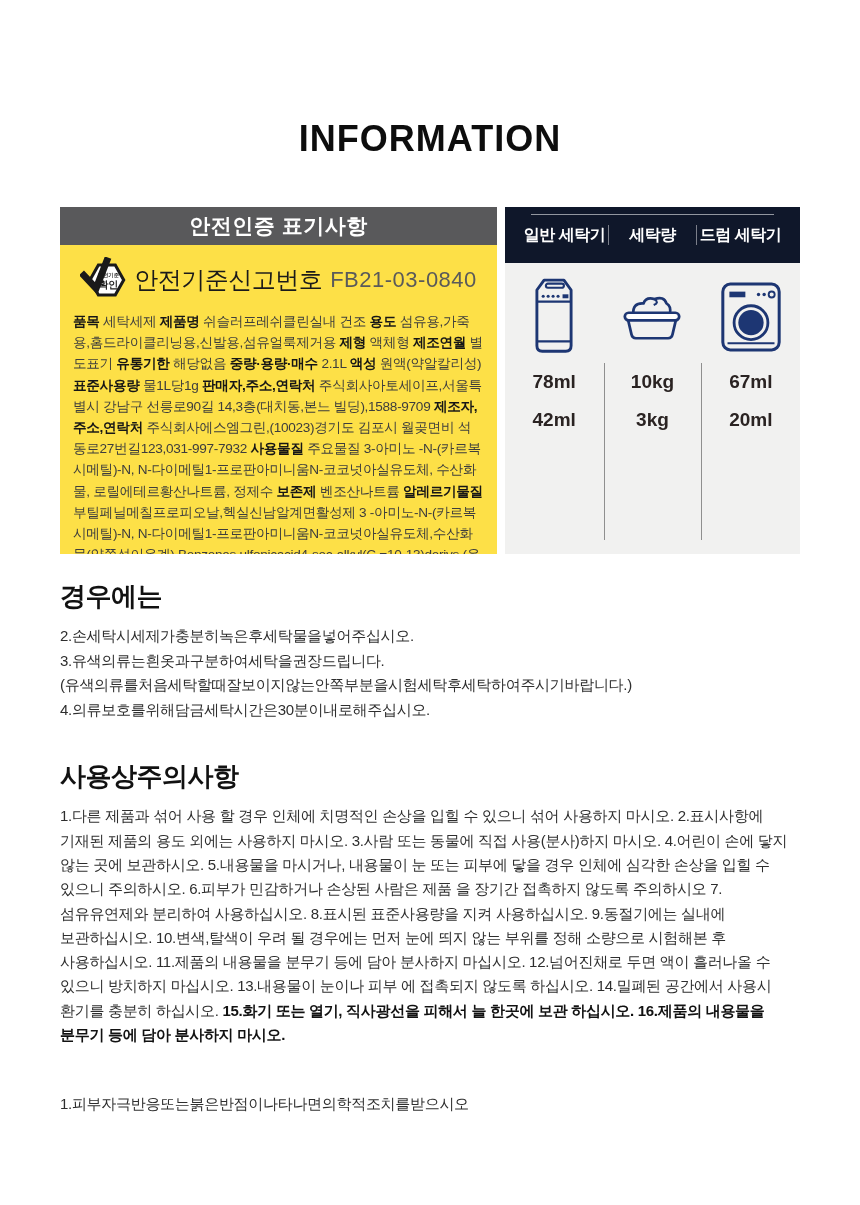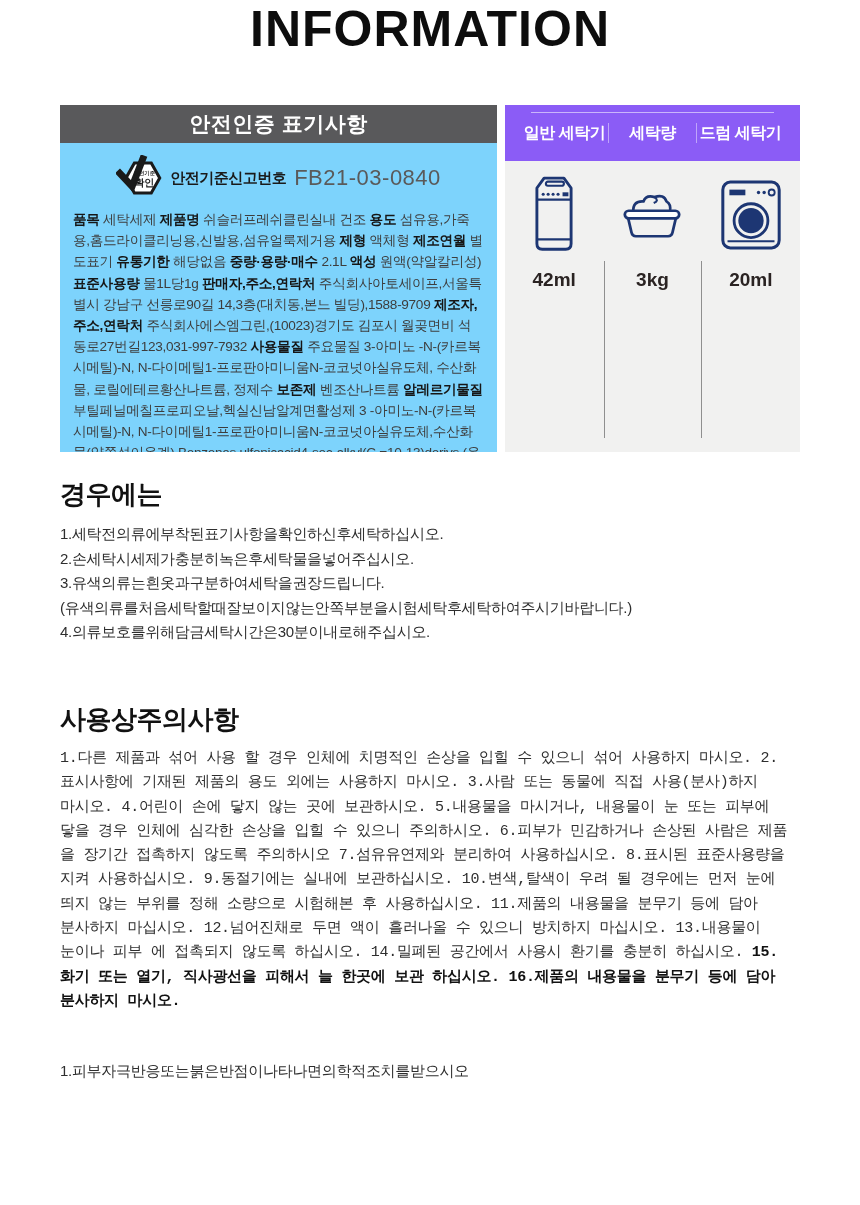--- a/index.html
+++ b/index.html
@@ -6,62 +6,63 @@
   html, body { background: #ffffff; }
   body {
     width: 860px; height: 1205px;
     position: relative;
     font-family: "Liberation Sans", "DejaVu Sans", sans-serif;
     color: #222;
     overflow: hidden;
   }
   
   .page-title {
+    padding-top: 118px;
     text-align: center;
-    font-size: 50px;
+    font-size: 36px;
     font-weight: 800;
     letter-spacing: 1px;
     color: #0d0d0d;
   }
   
   .panels { display: flex; gap: 8px; margin: 47px 60px 0 60px; }
   .panel-header {
     background: #59595b;
     color: #ffffff;
     font-weight: 700;
     font-size: 21px;
     height: 38px;
     display: flex; align-items: center; justify-content: center;
     letter-spacing: 0.5px;
   }
   
   .panel-left { flex: 0 0 437px; }
   .panel-left-body {
-    background: #7dd3fc;
+    background: #fde047;
     height: 309px;
     padding: 8px 13px 10px 13px;
     overflow: hidden;
   }
   .cert-row {
     display: flex; align-items: center; justify-content: center;
     gap: 8px; margin: 4px 0 8px 0;
   }
-  .cert-label { font-size: 15px; font-weight: 700; color: #1a1a1a; letter-spacing: -0.5px; }
+  .cert-label { font-size: 24px; font-weight: 400; color: #1a1a1a; letter-spacing: -0.5px; }
   .cert-number { font-size: 22px; font-weight: 400; color: #5a5a5a; letter-spacing: 0.5px; }
   .details-text {
     font-size: 13.6px;
     line-height: 1.56;
     color: #3d3d3d;
     letter-spacing: -0.3px;
     word-break: break-all;
   }
   .details-text b { color: #161616; font-weight: 800; }
   
   .panel-right { flex: 1; display: flex; flex-direction: column; }
-  .panel-right-dark { background: #8b5cf6; padding: 0 16px 10px 16px; }
+  .panel-right-dark { background: #0f172a; padding: 0 16px 10px 16px; }
   .panel-divider { border: 0; height: 1px; background: rgba(255,255,255,0.55); margin: 7px 10px 0 10px; }
   .col-heads { display: flex; align-items: center; height: 36px; margin-top: 2px; }
   .col-head {
     flex: 1; text-align: center;
     color: #ffffff; font-weight: 700; font-size: 16px; letter-spacing: -0.5px;
   }
   .col-head-sep { width: 1px; height: 20px; background: rgba(255,255,255,0.45); }
   .panel-right-light { background: #f1f1f0; flex: 1; position: relative; height: 262px; }
   .icons-row { display: flex; height: 96px; padding-top: 12px; }
   .icon-cell { flex: 1; display: flex; align-items: center; justify-content: center; }
@@ -79,21 +80,21 @@
   .section-heading {
     font-size: 26px; font-weight: 800; color: #111;
     letter-spacing: -0.5px; margin-bottom: 10px;
   }
   .section-line { font-size: 15px; line-height: 1.64; color: #2e2e2e; letter-spacing: -0.3px; }
   .section-paragraph {
     font-size: 15px; line-height: 1.62; color: #2e2e2e; letter-spacing: -0.3px;
     word-break: keep-all;
   }
   .section-paragraph b { color: #111; font-weight: 800; }
-  .mt-precautions { margin-top: 57px; font-family: Liberation Mono, monospace; }
+  .mt-precautions { margin-top: 37px; }
   .mt-firstaid { margin-top: 45px; }
   
   .icon-svg { display: block; }
 </style>
 </head>
 <body>
 
 <h1 class="page-title">INFORMATION</h1>
 
 <div class="panels">
@@ -163,32 +164,36 @@
             <circle cx="55" cy="14" r="3.2" fill="none" stroke="#1d3673" stroke-width="2"></circle>
             <circle cx="33" cy="44" r="18" fill="none" stroke="#1d3673" stroke-width="3"></circle>
             <circle cx="33" cy="44" r="13.5" fill="#1d3673"></circle>
             <line x1="8" y1="66" x2="58" y2="66" stroke="#1d3673" stroke-width="2.2"></line>
           </svg>
         </div>
       </div>
 
       <div class="value-rows">
         <div class="value-row">
+          <span class="value-cell">78ml</span>
+          <span class="value-cell">10kg</span>
+          <span class="value-cell">67ml</span>
+        </div>
+        <div class="value-row">
           <span class="value-cell">42ml</span>
           <span class="value-cell">3kg</span>
           <span class="value-cell">20ml</span>
         </div>
       </div>
     </div>
   </section>
 </div>
 
 <section class="text-section">
   <h2 class="section-heading">경우에는</h2>
-  <div class="section-line">1.세탁전의류에부착된표기사항을확인하신후세탁하십시오.</div>
   <div class="section-line">2.손세탁시세제가충분히녹은후세탁물을넣어주십시오.</div>
   <div class="section-line">3.유색의류는흰옷과구분하여세탁을권장드립니다.</div>
   <div class="section-line">(유색의류를처음세탁할때잘보이지않는안쪽부분을시험세탁후세탁하여주시기바랍니다.)</div>
   <div class="section-line">4.의류보호를위해담금세탁시간은30분이내로해주십시오.</div>
 </section>
 
 <section class="text-section mt-precautions">
   <h2 class="section-heading">사용상주의사항</h2>
   <p class="section-paragraph"><span>1.다른 제품과 섞어 사용 할 경우 인체에 치명적인 손상을 입힐 수 있으니 섞어 사용하지 마시오.  2.표시사항에 기재된 제품의 용도 외에는 사용하지 마시오.  3.사람 또는 동물에 직접 사용(분사)하지 마시오.  4.어린이 손에 닿지 않는 곳에 보관하시오.  5.내용물을 마시거나, 내용물이 눈 또는 피부에 닿을 경우 인체에 심각한 손상을 입힐 수 있으니 주의하시오.  6.피부가 민감하거나 손상된 사람은 제품 을 장기간 접촉하지 않도록 주의하시오  7.섬유유연제와 분리하여 사용하십시오.  8.표시된 표준사용량을 지켜 사용하십시오.  9.동절기에는 실내에 보관하십시오.  10.변색,탈색이 우려 될 경우에는 먼저 눈에 띄지 않는 부위를 정해 소량으로 시험해본 후 사용하십시오.  11.제품의 내용물을 분무기 등에 담아 분사하지 마십시오.  12.넘어진채로 두면 액이 흘러나올 수 있으니 방치하지 마십시오.  13.내용물이 눈이나 피부 에 접촉되지 않도록 하십시오.  14.밀폐된 공간에서 사용시 환기를 충분히 하십시오.  </span><b>15.화기 또는 열기, 직사광선을 피해서 늘 한곳에 보관 하십시오.  16.제품의 내용물을 분무기 등에 담아 분사하지 마시오.</b></p>
 </section>

